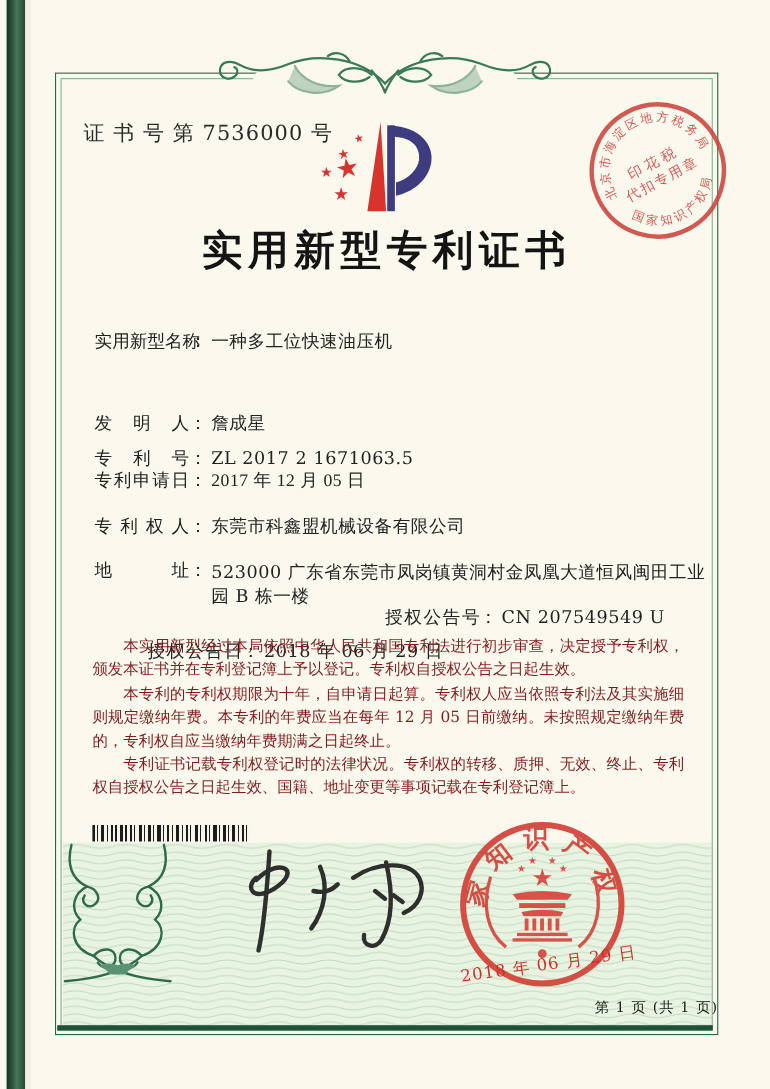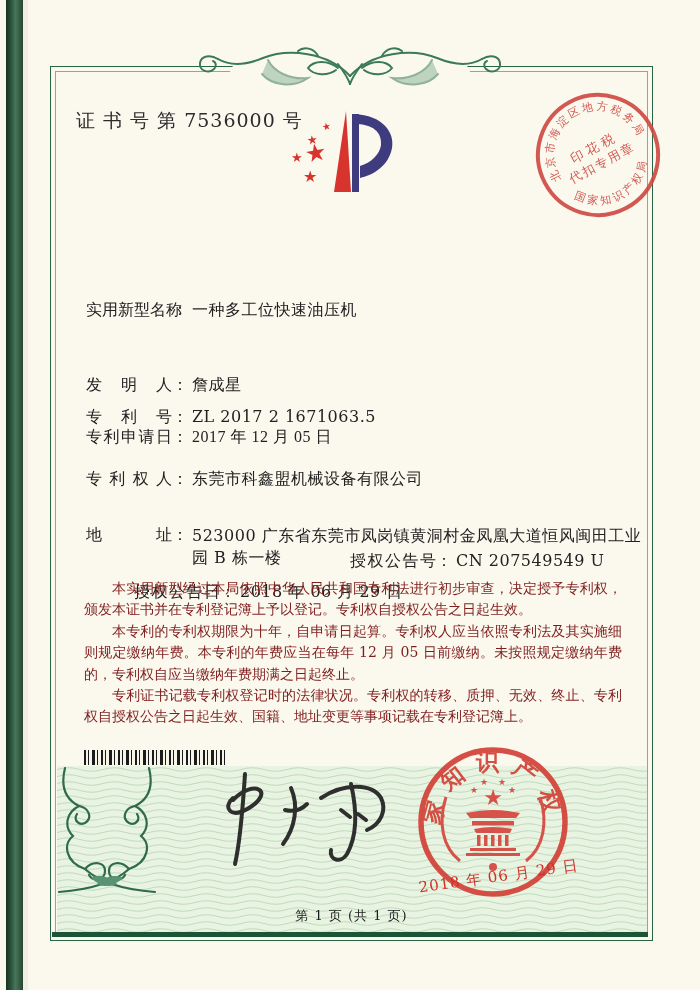--- a/index.html
+++ b/index.html
@@ -48,21 +48,21 @@
       #f7f5ea 5px 8px,#1b1b1b 8px 11px,#f7f5ea 11px 13px,#1b1b1b 13px 14px,#f7f5ea 14px 17px);}
   .signer{position:absolute;left:90px;top:806px;z-index:4;font-size:15.5px;color:#1a1a1a;
           letter-spacing:3px;}
   .signer .name{margin-top:12px;}
   .signature{position:absolute;left:195px;top:758px;z-index:4;}
   .seal{position:absolute;left:408px;top:737px;z-index:5;opacity:.9;}
   .seal-date{position:absolute;left:418px;top:866px;width:180px;z-index:6;color:#cf2f27;
              font-size:15px;letter-spacing:1px;transform:rotate(-8deg);}
   .tax-stamp{position:absolute;left:531px;top:88px;width:134px;height:134px;z-index:5;
              transform:rotate(-28deg);opacity:.88;}
-  .footer{position:absolute;left:50px;right:47px;top:907px;text-align:center;font-size:13px;
+  .footer{position:absolute;left:50px;right:47px;top:907px;text-align:right;font-size:13px;
           color:#1d1d1d;z-index:4;letter-spacing:1px;}
   .ornament{position:absolute;left:168px;top:42px;z-index:3;}
 </style>
 </head>
 <body>
 
 <div class="stage">
 
   <div class="spine"></div>
   <div class="spine-gap"></div>
@@ -135,37 +135,38 @@
         <textPath href="#taxTop" startOffset="50%" text-anchor="middle">北京市海淀区地方税务局</textPath>
       </text>
       <text font-size="11" fill="#cc443c" letter-spacing="3">
         <textPath href="#taxBot" startOffset="50%" text-anchor="middle">国家知识产权局</textPath>
       </text>
       <text x="67" y="63" font-size="13" fill="#cc443c" letter-spacing="4" text-anchor="middle">印花税</text>
       <text x="67" y="80" font-size="12.5" fill="#cc443c" letter-spacing="2" text-anchor="middle">代扣专用章</text>
     </svg>
   </div>
 
+  <div class="title">实用新型专利证书</div>
 
   <div class="row" style="top:300px;">
     <span class="lbl">实用新型名称</span><span class="sep">：</span><span class="val">一种多工位快速油压机</span>
   </div>
   <div class="row" style="top:343px;margin-top:32px;">
     <span class="lbl">发明人</span><span class="sep">：</span><span class="val">詹成星</span>
   </div>
   <div class="row" style="top:407px;">
     <span class="lbl">专利号</span><span class="sep">：</span><span class="val">ZL 2017 2 1671063.5</span>
   </div>
   <div class="row" style="top:427px;font-family:Liberation Serif, serif;">
     <span class="lbl">专利申请日</span><span class="sep">：</span><span class="val">2017 年 12 月 05 日</span>
   </div>
   <div class="row" style="top:469px;">
     <span class="lbl">专利权人</span><span class="sep">：</span><span class="val">东莞市科鑫盟机械设备有限公司</span>
   </div>
-  <div class="row" style="top:525px;">
+  <div class="row" style="top:509px;">
     <span class="lbl">地址</span><span class="sep">：</span><span class="val wrap">523000 广东省东莞市凤岗镇黄洞村金凤凰大道恒风闽田工业园 B 栋一楼</span>
   </div>
   <div class="row" style="top:582px;margin-left:48px;">
     <span class="lbl">授权公告日</span><span class="sep">：</span><span class="val">2018 年 06 月 29 日</span>
   </div>
   <div class="row right" style="top:551px;">
     <span class="lbl">授权公告号</span><span class="sep">：</span><span class="val">CN 207549549 U</span>
   </div>
 
   <div class="body-text">

